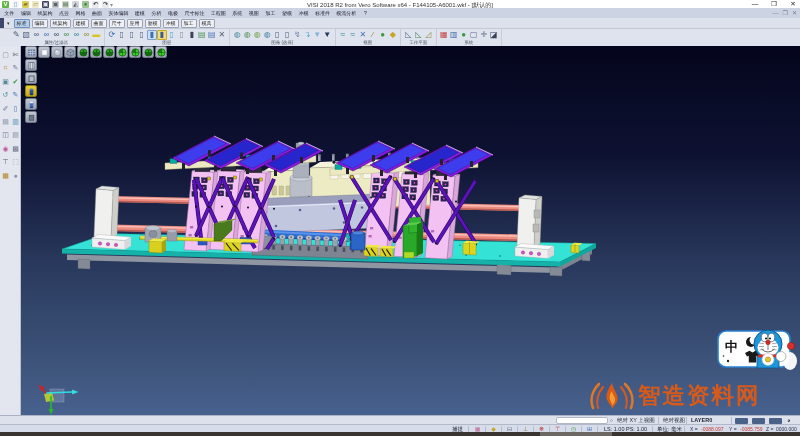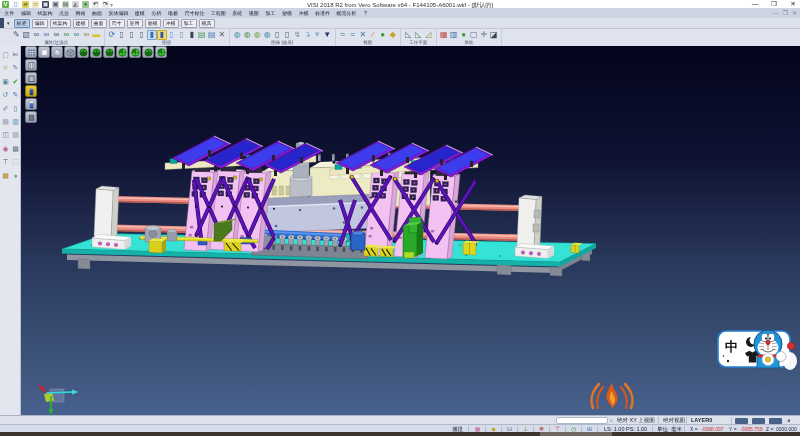--- a/index.html
+++ b/index.html
@@ -868,20 +868,21 @@
 
       <div class="watermark">
         <svg id="wm-logo" width="52" height="30" viewBox="0 0 52 30">
             <path d="M7,27 C4,19 6,10 13,3" stroke="#e87820" stroke-width="2.6" fill="none" stroke-linecap="round"></path>
             <path d="M12,27 C10,20 12,12 17,6" stroke="#e05a14" stroke-width="2" fill="none" stroke-linecap="round"></path>
             <path d="M26,2 C21,10 19,15 21.5,20 C23,23 26,24.5 26,28 C28.5,23.5 32.5,21.5 31.5,16 C30.8,12 27.5,8 26,2 Z" fill="#e05a14"></path>
             <path d="M25.5,10 C23.5,14 23,17 24.5,20 C25.5,22 26.2,23 26.2,25 C27.5,22.5 29.5,21 29,17.5 C28.6,15 26.5,13 25.5,10 Z" fill="#f8a030"></path>
             <path d="M45,27 C48,19 46,10 39,3" stroke="#e87820" stroke-width="2.6" fill="none" stroke-linecap="round"></path>
             <path d="M40,27 C42,20 40,12 35,6" stroke="#e05a14" stroke-width="2" fill="none" stroke-linecap="round"></path>
           </svg>
+        <span class="wm-text">智造资料网</span>
       </div>
 
       <svg id="ime-svg" width="85" height="48" viewBox="0 0 85 48" style="position:absolute;left:694px;top:279px;">
           <rect x="3" y="6" width="72" height="36" rx="8" fill="#ffffff" stroke="#2a80d0" stroke-width="1.6"></rect>
           <ellipse cx="75" cy="36" rx="7" ry="9" fill="#ffffff" opacity="0.95"></ellipse>
           <text x="10" y="26" font-size="13" font-weight="bold" fill="#111">中</text>
           <circle cx="36" cy="17" r="5" fill="#181818"></circle>
           <circle cx="38.8" cy="15.2" r="4.2" fill="#ffffff"></circle>
           <circle cx="8.5" cy="31" r="0.8" fill="#222"></circle>
           <circle cx="13" cy="36" r="1.2" fill="#222"></circle>

